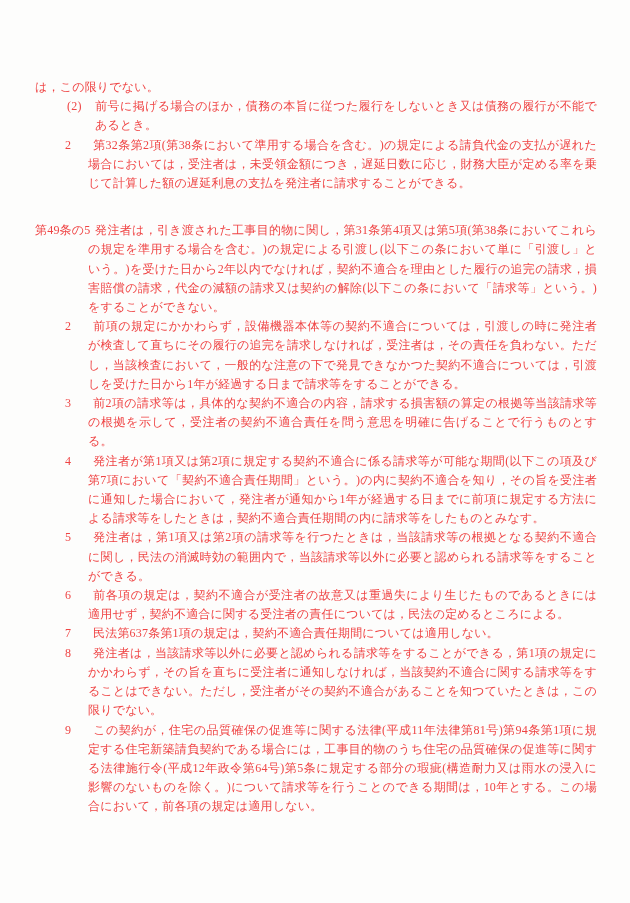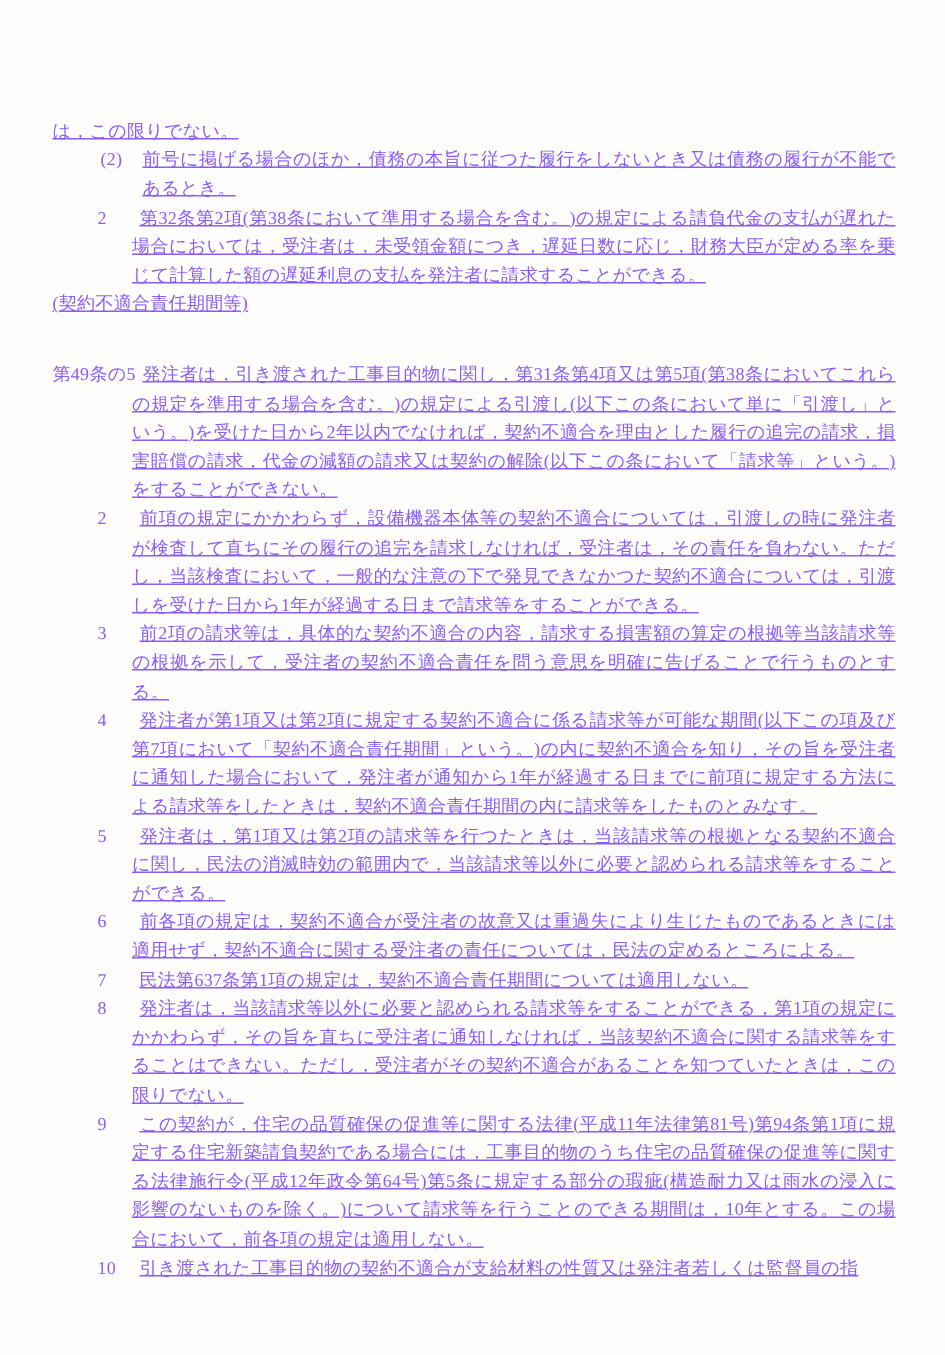--- a/index.html
+++ b/index.html
@@ -5,26 +5,25 @@
   html, body { margin: 0; padding: 0; }
   body {
     width: 630px; height: 903px; overflow: hidden;
     background: #fdfdfc;
   }
   .page {
     box-sizing: border-box;
     width: 630px; height: 903px;
     background: #fdfdfc;
     padding: 78px 33px 0 35px;
-    color: #8b5cf6;
+    color: #ef4444;
     font-family: "Liberation Serif", "DejaVu Serif", serif;
     font-size: 12px;
     line-height: 19.2px;
     letter-spacing: 0.2px;
-    text-decoration: underline;
   }
   .text-block { width: 562px; }
   p.blk { margin: 0; text-align: justify; }
   .num { display: inline-block; text-indent: 0; }
 
   
   .continuation { margin-left: 55px; }
 
   
   .heading { margin-left: 23px; }
@@ -42,25 +41,23 @@
   .article .num { width: 60px; margin-top: 28px; }
 </style>
 </head>
 <body>
 
 <div class="page">
   <div class="text-block" id="doc">
       <p class="blk continuation"><span class="txt">は，この限りでない。</span></p>
       <p class="blk subitem"><span class="num">(2)</span><span class="txt">前号に掲げる場合のほか，債務の本旨に従つた履行をしないとき又は債務の履行が不能であるとき。</span></p>
       <p class="blk item"><span class="num">2</span><span class="txt">第32条第2項(第38条において準用する場合を含む。)の規定による請負代金の支払が遅れた場合においては，受注者は，未受領金額につき，遅延日数に応じ，財務大臣が定める率を乗じて計算した額の遅延利息の支払を発注者に請求することができる。</span></p>
-      <p class="blk heading"><span class="txt">(契約不適合責任期間等)</span></p>
       <p class="blk article"><span class="num">第49条の5</span><span class="txt">発注者は，引き渡された工事目的物に関し，第31条第4項又は第5項(第38条においてこれらの規定を準用する場合を含む。)の規定による引渡し(以下この条において単に「引渡し」という。)を受けた日から2年以内でなければ，契約不適合を理由とした履行の追完の請求，損害賠償の請求，代金の減額の請求又は契約の解除(以下この条において「請求等」という。)をすることができない。</span></p>
       <p class="blk item"><span class="num">2</span><span class="txt">前項の規定にかかわらず，設備機器本体等の契約不適合については，引渡しの時に発注者が検査して直ちにその履行の追完を請求しなければ，受注者は，その責任を負わない。ただし，当該検査において，一般的な注意の下で発見できなかつた契約不適合については，引渡しを受けた日から1年が経過する日まで請求等をすることができる。</span></p>
       <p class="blk item"><span class="num">3</span><span class="txt">前2項の請求等は，具体的な契約不適合の内容，請求する損害額の算定の根拠等当該請求等の根拠を示して，受注者の契約不適合責任を問う意思を明確に告げることで行うものとする。</span></p>
       <p class="blk item"><span class="num">4</span><span class="txt">発注者が第1項又は第2項に規定する契約不適合に係る請求等が可能な期間(以下この項及び第7項において「契約不適合責任期間」という。)の内に契約不適合を知り，その旨を受注者に通知した場合において，発注者が通知から1年が経過する日までに前項に規定する方法による請求等をしたときは，契約不適合責任期間の内に請求等をしたものとみなす。</span></p>
       <p class="blk item"><span class="num">5</span><span class="txt">発注者は，第1項又は第2項の請求等を行つたときは，当該請求等の根拠となる契約不適合に関し，民法の消滅時効の範囲内で，当該請求等以外に必要と認められる請求等をすることができる。</span></p>
       <p class="blk item"><span class="num">6</span><span class="txt">前各項の規定は，契約不適合が受注者の故意又は重過失により生じたものであるときには適用せず，契約不適合に関する受注者の責任については，民法の定めるところによる。</span></p>
       <p class="blk item"><span class="num">7</span><span class="txt">民法第637条第1項の規定は，契約不適合責任期間については適用しない。</span></p>
       <p class="blk item"><span class="num">8</span><span class="txt">発注者は，当該請求等以外に必要と認められる請求等をすることができる，第1項の規定にかかわらず，その旨を直ちに受注者に通知しなければ，当該契約不適合に関する請求等をすることはできない。ただし，受注者がその契約不適合があることを知つていたときは，この限りでない。</span></p>
       <p class="blk item"><span class="num">9</span><span class="txt">この契約が，住宅の品質確保の促進等に関する法律(平成11年法律第81号)第94条第1項に規定する住宅新築請負契約である場合には，工事目的物のうち住宅の品質確保の促進等に関する法律施行令(平成12年政令第64号)第5条に規定する部分の瑕疵(構造耐力又は雨水の浸入に影響のないものを除く。)について請求等を行うことのできる期間は，10年とする。この場合において，前各項の規定は適用しない。</span></p>
-      <p class="blk item"><span class="num">10</span><span class="txt">引き渡された工事目的物の契約不適合が支給材料の性質又は発注者若しくは監督員の指</span></p>
     </div>
 </div>
 
 </body></html>

